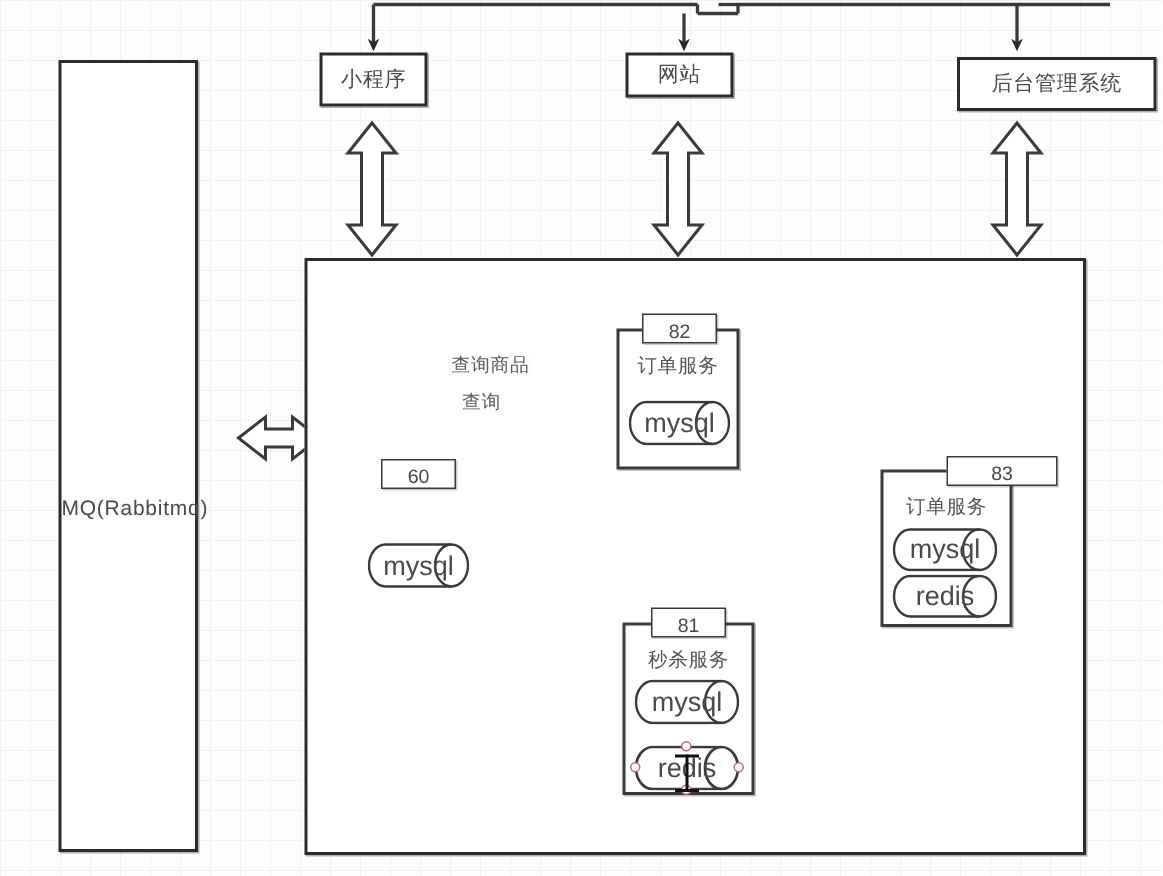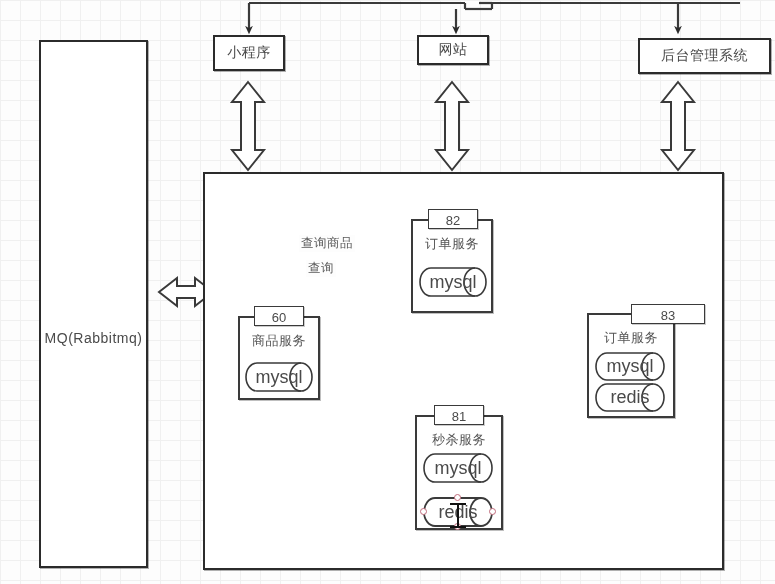--- a/index.html
+++ b/index.html
@@ -182,43 +182,40 @@
   </div>
 
   <div class="node" style="left:417px; top:35px; width:72px; height:30px;">
     <span>网站</span>
   </div>
 
   <div class="node" style="left:638px; top:38px; width:133px; height:36px;">
     <span>后台管理系统</span>
   </div>
 
-  <div class="node node-container" style="left:39px; top:40px; width:109px; height:528px;">
+  <div class="node node-container" style="left:39px; top:40px; width:93px; height:528px;">
     <div class="mq-label" style="top:288px;">MQ(Rabbitmq)</div>
   </div>
 
   <div class="node node-container" style="left:203px; top:172px; width:521px; height:398px;"></div>
 
   <div class="svc-box" style="left:411px; top:219px; width:82px; height:94px;">
     <div class="svc-title" style="top:14px;">订单服务</div>
   </div>
   <div class="port-tag" style="left:428px; top:209px; width:50px; height:20px;">
     <span>82</span>
   </div>
   <div class="cyl" style="left:419px; top:267px; width:68px; height:30px;">
     <svg width="68" height="30" viewBox="0 0 68 30" xmlns="http://www.w3.org/2000/svg">
       <path d="M12,1 L56,1 A11,14 0 0 1 56,29 L12,29 A11,14 0 0 1 12,1 Z" fill="#ffffff" stroke="#3a3a3a" stroke-width="1.6"></path>
       <path d="M56,1 A11,14 0 0 0 56,29" fill="none" stroke="#3a3a3a" stroke-width="1.6"></path>
     </svg>
     <span>mysql</span>
   </div>
 
-  <div class="svc-box" style="left:238px; top:316px; width:82px; height:84px;">
-    <div class="svc-title" style="top:14px;">商品服务</div>
-  </div>
   <div class="port-tag" style="left:254px; top:306px; width:50px; height:20px;">
     <span>60</span>
   </div>
   <div class="cyl" style="left:245px; top:362px; width:68px; height:30px;">
     <svg width="68" height="30" viewBox="0 0 68 30" xmlns="http://www.w3.org/2000/svg">
       <path d="M12,1 L56,1 A11,14 0 0 1 56,29 L12,29 A11,14 0 0 1 12,1 Z" fill="#ffffff" stroke="#3a3a3a" stroke-width="1.6"></path>
       <path d="M56,1 A11,14 0 0 0 56,29" fill="none" stroke="#3a3a3a" stroke-width="1.6"></path>
     </svg>
     <span>mysql</span>
   </div>

